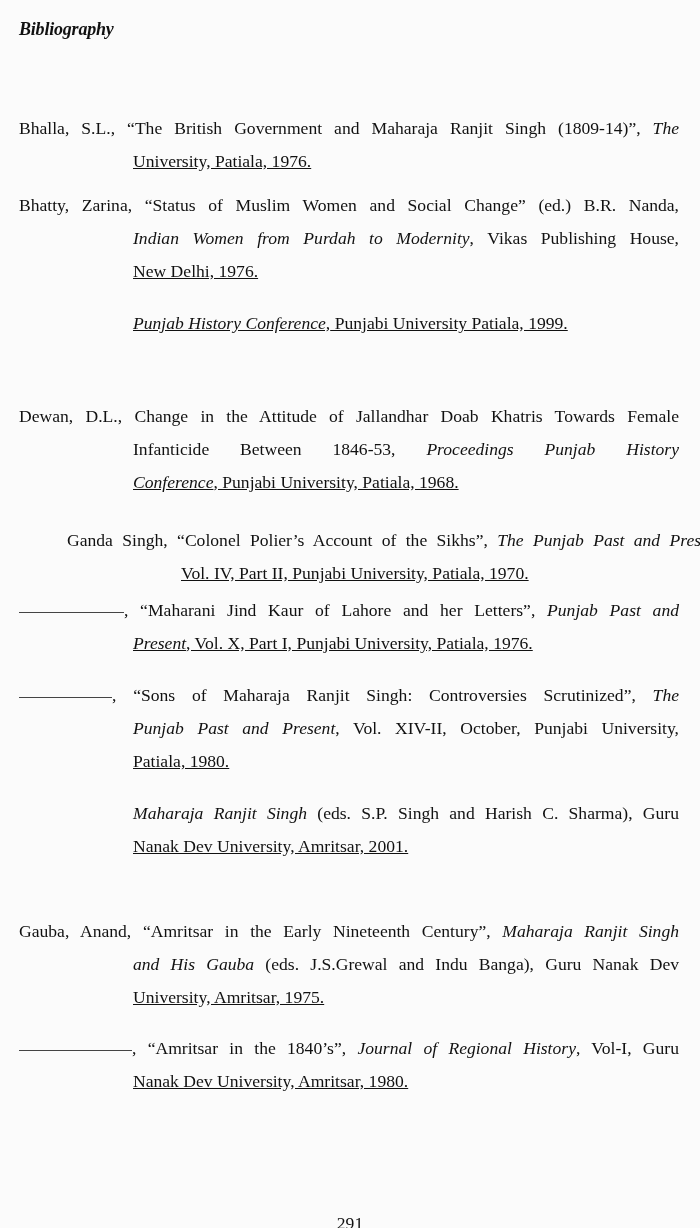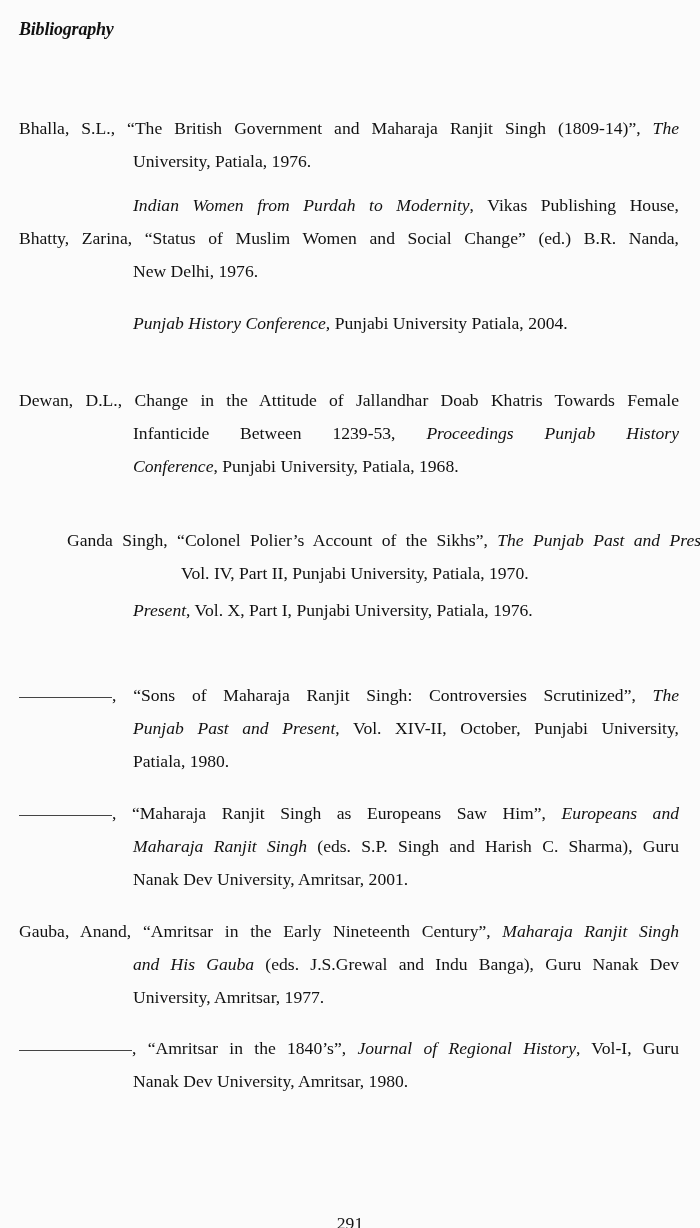--- a/index.html
+++ b/index.html
@@ -36,20 +36,21 @@
       text-align-last: left;
     }
     .entry .line {
       display: block;
       white-space: nowrap;
       text-align: justify;
       text-align-last: justify;
     }
     .entry .line.last {
       text-align-last: left;
+      text-decoration: underline;
     }
     .entry .line.indent {
       padding-left: 114px;
     }
     .entry i { font-style: italic; }
     .blank {
       display: inline-block;
       border-bottom: 1px solid #444;
       height: 0;
       vertical-align: 3px;
@@ -67,60 +68,60 @@
 <body>
 
 <h1 class="heading">Bibliography</h1>
 
 <div class="entry" style="top:72px;margin-top:40px;">
   <span class="line"><span>Bhalla, S.L., “The British Government and Maharaja Ranjit Singh (1809-14)”, </span><i>The</i></span>
   <span class="line indent last"><span>University, Patiala, 1976.</span></span>
 </div>
 
 <div class="entry" style="top:189px;">
+  <span class="line"><span>Bhatty, Zarina, “Status of Muslim Women and Social Change” (ed.) B.R. Nanda,</span></span>
   <span class="line indent"><i>Indian Women from Purdah to Modernity</i><span>, Vikas Publishing House,</span></span>
-  <span class="line"><span>Bhatty, Zarina, “Status of Muslim Women and Social Change” (ed.) B.R. Nanda,</span></span>
   <span class="line indent last"><span>New Delhi, 1976.</span></span>
 </div>
 
 <div class="entry" style="top:307px;">
-  <span class="line indent last"><i>Punjab History Conference,</i><span> Punjabi University Patiala, 2004.</span></span>
+  <span class="line indent last"><i>Punjab History Conference,</i><span> Punjabi University Patiala, 1999.</span></span>
 </div>
 
-<div class="entry" style="top:384px;">
+<div class="entry" style="top:400px;">
   <span class="line"><span>Dewan, D.L., Change in the Attitude of Jallandhar Doab Khatris Towards Female</span></span>
-  <span class="line indent" style="word-spacing:24px;"><span>Infanticide Between 1239-53, </span><i>Proceedings Punjab History</i></span>
+  <span class="line indent" style="word-spacing:24px;"><span>Infanticide Between 1846-53, </span><i>Proceedings Punjab History</i></span>
   <span class="line indent last"><i>Conference</i><span>, Punjabi University, Patiala, 1968.</span></span>
 </div>
 
 <div class="entry" style="top:524px;margin-left:48px;">
   <span class="line"><span>Ganda Singh, “Colonel Polier’s  Account of the Sikhs”, </span><i>The Punjab Past and Present,</i></span>
   <span class="line indent last"><span>Vol. IV, Part II, Punjabi University, Patiala, 1970.</span></span>
 </div>
 
 <div class="entry" style="top:594px;">
+  <span class="line"><span class="blank" style="width:105px;"></span><span>, “Maharani Jind Kaur of Lahore and her Letters”, </span><i>Punjab Past and</i></span>
   <span class="line indent last"><i>Present</i><span>, Vol. X, Part I, Punjabi University, Patiala, 1976.</span></span>
 </div>
 
 <div class="entry" style="top:679px;">
   <span class="line"><span class="blank" style="width:93px;"></span><span>, “Sons of Maharaja Ranjit Singh: Controversies Scrutinized”, </span><i>The</i></span>
   <span class="line indent"><i>Punjab Past and Present</i><span>, Vol. XIV-II, October, Punjabi University,</span></span>
   <span class="line indent last"><span>Patiala, 1980.</span></span>
 </div>
 
 <div class="entry" style="top:797px;">
-  <span class="line"><span class="blank" style="width:93px;"></span><span>, “Maharaja Ranjit Singh as Europeans Saw Him”, </span><i>Europeans and</i></span>
   <span class="line indent"><i>Maharaja Ranjit Singh</i><span> (eds. S.P. Singh and Harish C. Sharma), Guru</span></span>
   <span class="line indent last"><span>Nanak Dev University, Amritsar, 2001.</span></span>
 </div>
 
 <div class="entry" style="top:915px;">
   <span class="line"><span>Gauba, Anand, “Amritsar in the Early Nineteenth Century”, </span><i>Maharaja Ranjit Singh</i></span>
   <span class="line indent"><i>and His Gauba</i><span> (eds. J.S.Grewal and Indu Banga), Guru Nanak Dev</span></span>
-  <span class="line indent last"><span>University, Amritsar, 1977.</span></span>
+  <span class="line indent last"><span>University, Amritsar, 1975.</span></span>
 </div>
 
 <div class="entry" style="top:1032px;">
   <span class="line"><span class="blank" style="width:113px;"></span><span>, “Amritsar in the 1840’s”, </span><i>Journal of Regional History</i><span>, Vol-I, Guru</span></span>
   <span class="line indent last"><span>Nanak Dev University, Amritsar, 1980.</span></span>
 </div>
 
 <div class="page-number">291</div>
 
 </body></html>

